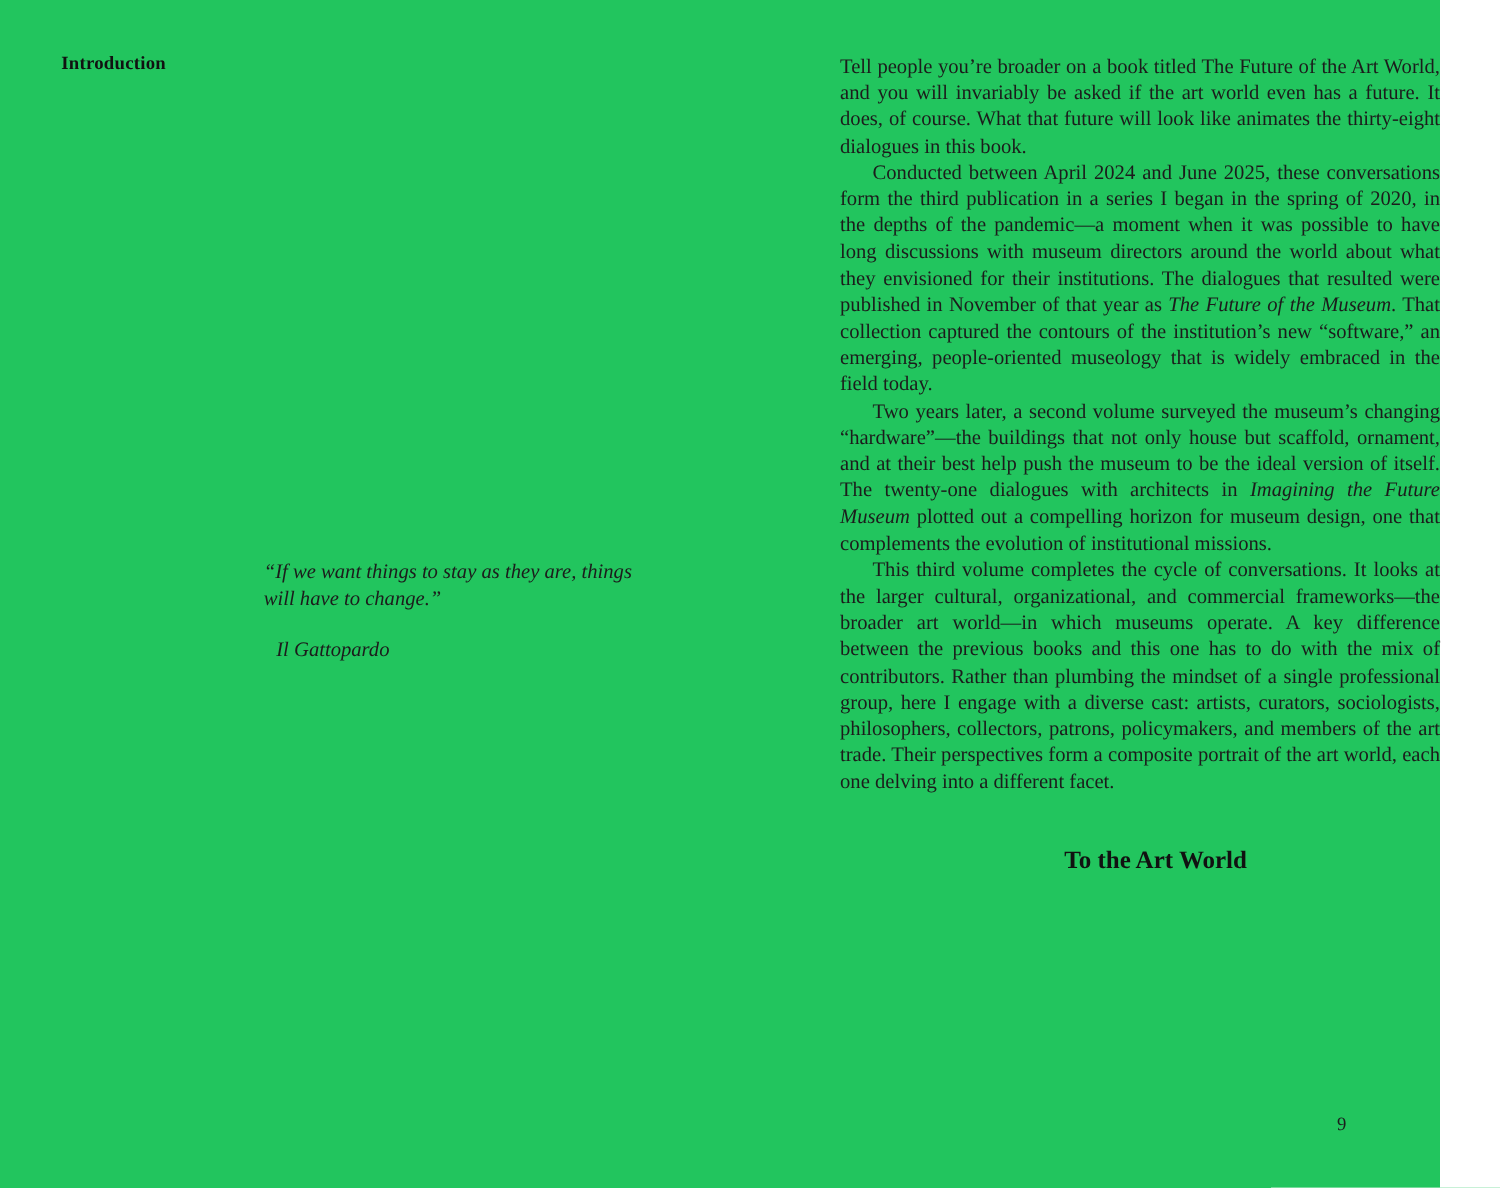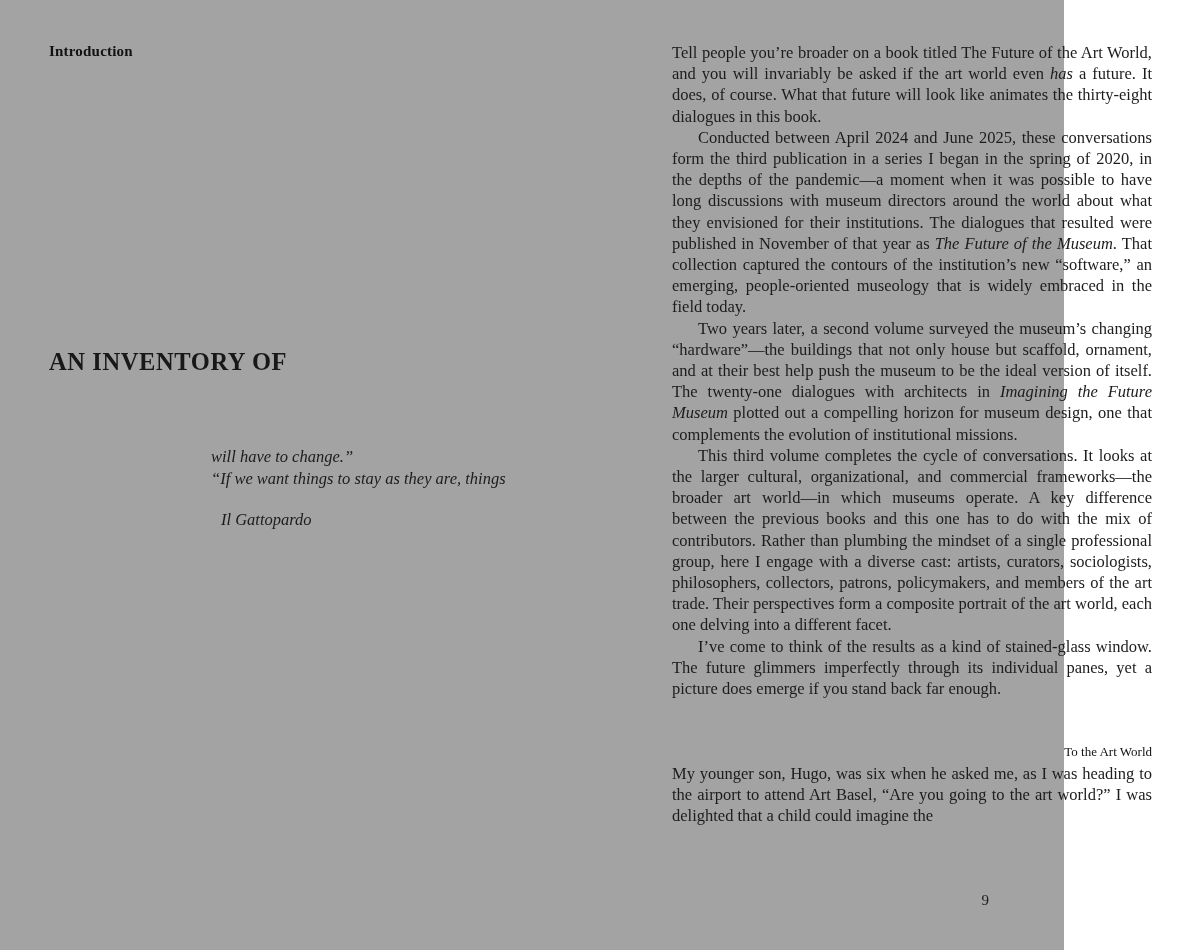--- a/index.html
+++ b/index.html
@@ -6,23 +6,23 @@
   html, body { background: #ffffff; }
   body {
     width: 1200px;
     height: 950px;
     font-family: "Liberation Serif", serif;
     color: #1c1c1c;
     overflow: hidden;
   }
   .spread {
     position: relative;
-    width: 1064px;
+    width: 1152px;
     height: 950px;
-    background: #a3a3a3;
+    background: #22c55e;
   }
 
   
   .running-head {
     position: absolute;
     left: 49px;
     top: 43px;
     font-size: 15px;
     font-weight: bold;
     letter-spacing: 0.2px;
@@ -57,23 +57,23 @@
     top: 42px;
     width: 480px;
     font-size: 16.5px;
     line-height: 21.2px;
     text-align: justify;
     color: #1c1c1c;
   }
   .right-col p { margin: 0; }
   .right-col p.indent { text-indent: 26px; }
   .section-heading {
-    font-size: 13px;
-    font-weight: normal;
-    text-align: right;
+    font-size: 20px;
+    font-weight: bold;
+    text-align: center;
     margin-top: 42px;
     margin-left: 25px;
     color: #111111;
   }
   .page-number {
     position: absolute;
     top: 892px;
     right: 75px;
     font-size: 15px;
     color: #1c1c1c;
@@ -81,41 +81,38 @@
 </style>
 </head>
 <body>
 
 <div class="spread">
 
   <div>
     <div class="running-head">Introduction</div>
 
     <div class="chapter-title">
-      <div>AN INVENTORY OF</div>
     </div>
 
     <div class="epigraph">
       <div class="quote">
+        <div>“If we want things to stay as they are, things</div>
         <div>will have to change.”</div>
-        <div>“If we want things to stay as they are, things</div>
       </div>
       <div class="source">Il Gattopardo</div>
     </div>
   </div>
 
   <div>
     <div class="right-col">
-      <p class="para"><span>Tell people you’re broader on a book titled </span><span style="">The Future of the Art World</span><span>, and you will invariably be asked if the art world even </span><span style="font-style: italic;">has</span><span> a future. It does, of course. What that future will look like animates the thirty-eight dialogues in this book.</span></p>
+      <p class="para"><span>Tell people you’re broader on a book titled </span><span style="">The Future of the Art World</span><span>, and you will invariably be asked if the art world even </span><span style="">has</span><span> a future. It does, of course. What that future will look like animates the thirty-eight dialogues in this book.</span></p>
       <p class="para indent"><span>Conducted between April 2024 and June 2025, these conversations form the third publication in a series I began in the spring of 2020, in the depths of the pandemic—a moment when it was possible to have long discussions with museum directors around the world about what they envisioned for their institutions. The dialogues that resulted were published in November of that year as </span><span style="font-style: italic;">The Future of the Museum</span><span>. That collection captured the contours of the institution’s new “software,” an emerging, people-oriented museology that is widely embraced in the field today.</span></p>
       <p class="para indent"><span>Two years later, a second volume surveyed the museum’s changing “hardware”—the buildings that not only house but scaffold, ornament, and at their best help push the museum to be the ideal version of itself. The twenty-one dialogues with architects in </span><span style="font-style: italic;">Imagining the Future Museum</span><span> plotted out a compelling horizon for museum design, one that complements the evolution of institutional missions.</span></p>
       <p class="para indent"><span>This third volume completes the cycle of conversations. It looks at the larger cultural, organizational, and commercial frameworks—the broader art world—in which museums operate. A key difference between the previous books and this one has to do with the mix of contributors. Rather than plumbing the mindset of a single professional group, here I engage with a diverse cast: artists, curators, sociologists, philosophers, collectors, patrons, policymakers, and members of the art trade. Their perspectives form a composite portrait of the art world, each one delving into a different facet.</span></p>
-      <p class="para indent"><span>I’ve come to think of the results as a kind of stained-glass window. The future glimmers imperfectly through its individual panes, yet a picture does emerge if you stand back far enough.</span></p>
 
       <h2 class="section-heading">To the Art World</h2>
 
-      <p class="para"><span>My younger son, Hugo, was six when he asked me, as I was heading to the airport to attend Art Basel, “Are you going to the art world?” I was delighted that a child could imagine the</span></p>
     </div>
 
     <div class="page-number">9</div>
   </div>
 
 </div>
 
 </body></html>

